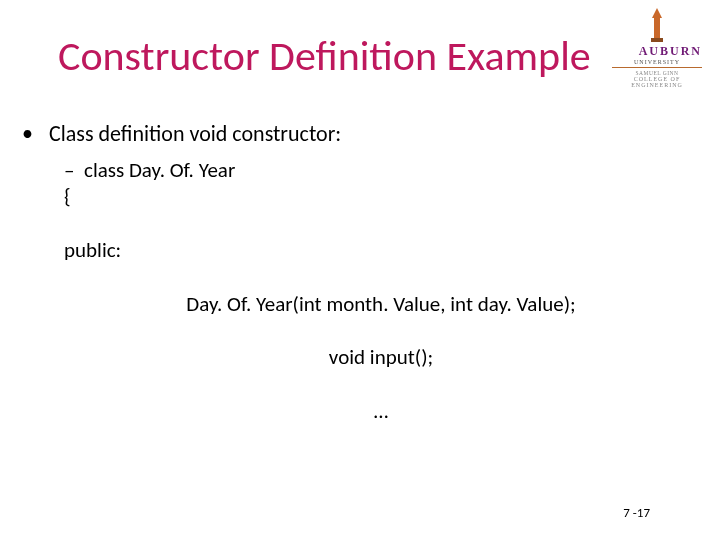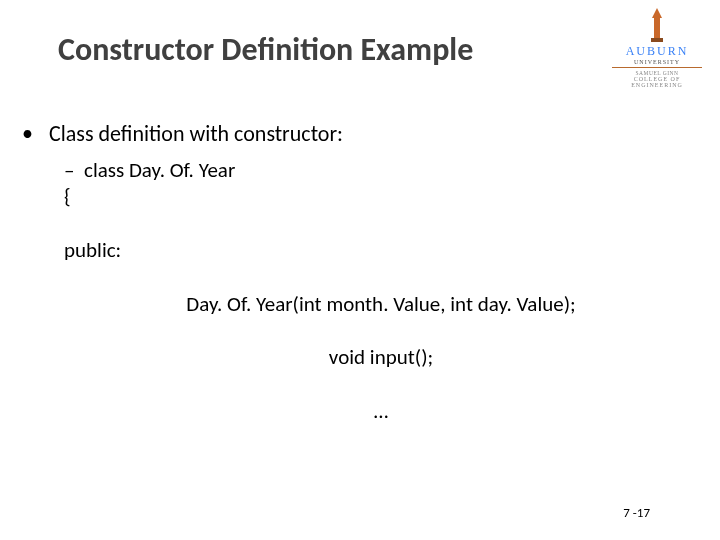--- a/index.html
+++ b/index.html
@@ -14,22 +14,23 @@
     font-family: Georgia, 'Times New Roman', serif;
     color: #555;
   }
   .logo .tower {
     display: block;
     margin: 0 auto 2px auto;
   }
   .logo .auburn {
     font-size: 12px;
     letter-spacing: 2px;
-    color: #3b82f6;
-    font-weight: 400;
+    color: #701a75;
+    font-weight: 700;
+    text-align: right;
   }
   .logo .univ {
     font-size: 6px;
     letter-spacing: 1px;
     color: #555;
   }
   .logo .rule {
     border: none;
     border-top: 1px solid #b86a2e;
     margin: 2px 0 2px 0;
@@ -41,23 +42,23 @@
   }
   .logo .sub2 {
     font-size: 6px;
     letter-spacing: 1px;
     color: #888;
   }
   .title {
     position: absolute;
     top: 30px;
     left: 58px;
-    font-size: 32px;
-    font-weight: 700;
-    color: #404040;
+    font-size: 42px;
+    font-weight: 400;
+    color: #be185d;
     white-space: nowrap;
   }
   .body {
     position: absolute;
     top: 120px;
     left: 20px;
     right: 60px;
     font-size: 22px;
     line-height: 1.25;
   }
@@ -110,21 +111,21 @@
     <hr class="rule">
     <div class="sub1">SAMUEL GINN</div>
     <div class="sub2">COLLEGE OF ENGINEERING</div>
   </div>
 
   <div class="title">Constructor Definition Example</div>
 
   <div class="body">
     <ul class="level1">
       <li>
-        <span class="l1text">Class definition with constructor:</span>
+        <span class="l1text">Class definition void constructor:</span>
         <ul class="level2">
           <li>
             <span class="code"><span class="dash">–</span><span class="first">class Day. Of. Year</span>
 <span class="line indent1">{</span>
 <span class="line indent1">public:</span>
 <span class="line indent2">Day. Of. Year(int month. Value, int day. Value);</span>
 <span class="line indent2">void input();</span>
 <span class="line indent2">…</span>
 
 

